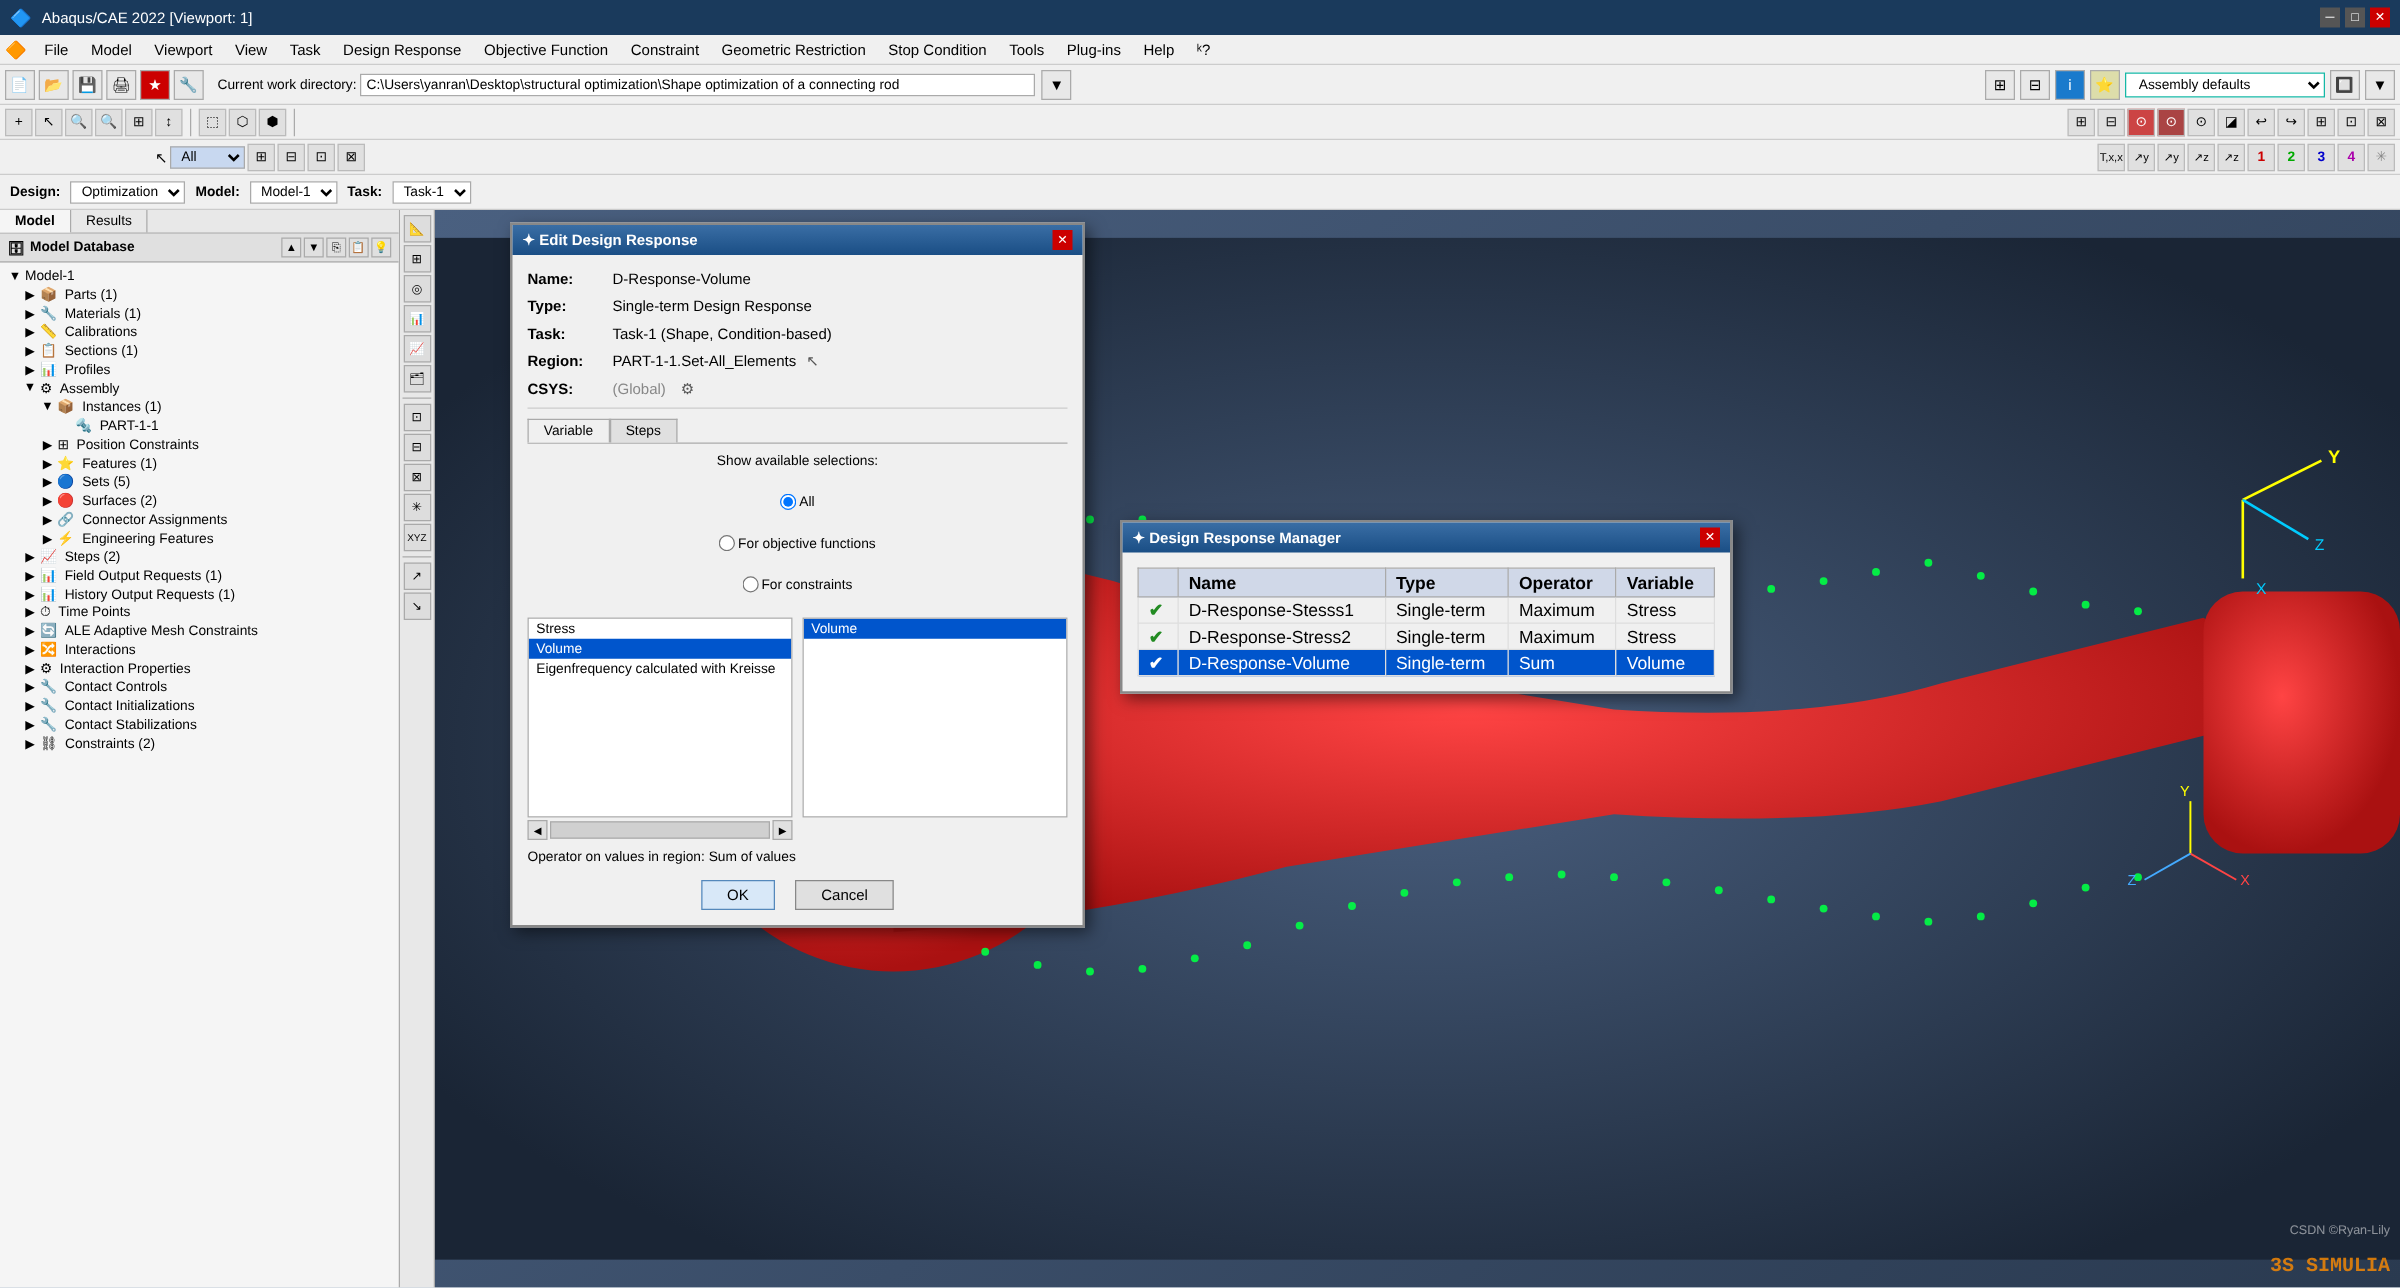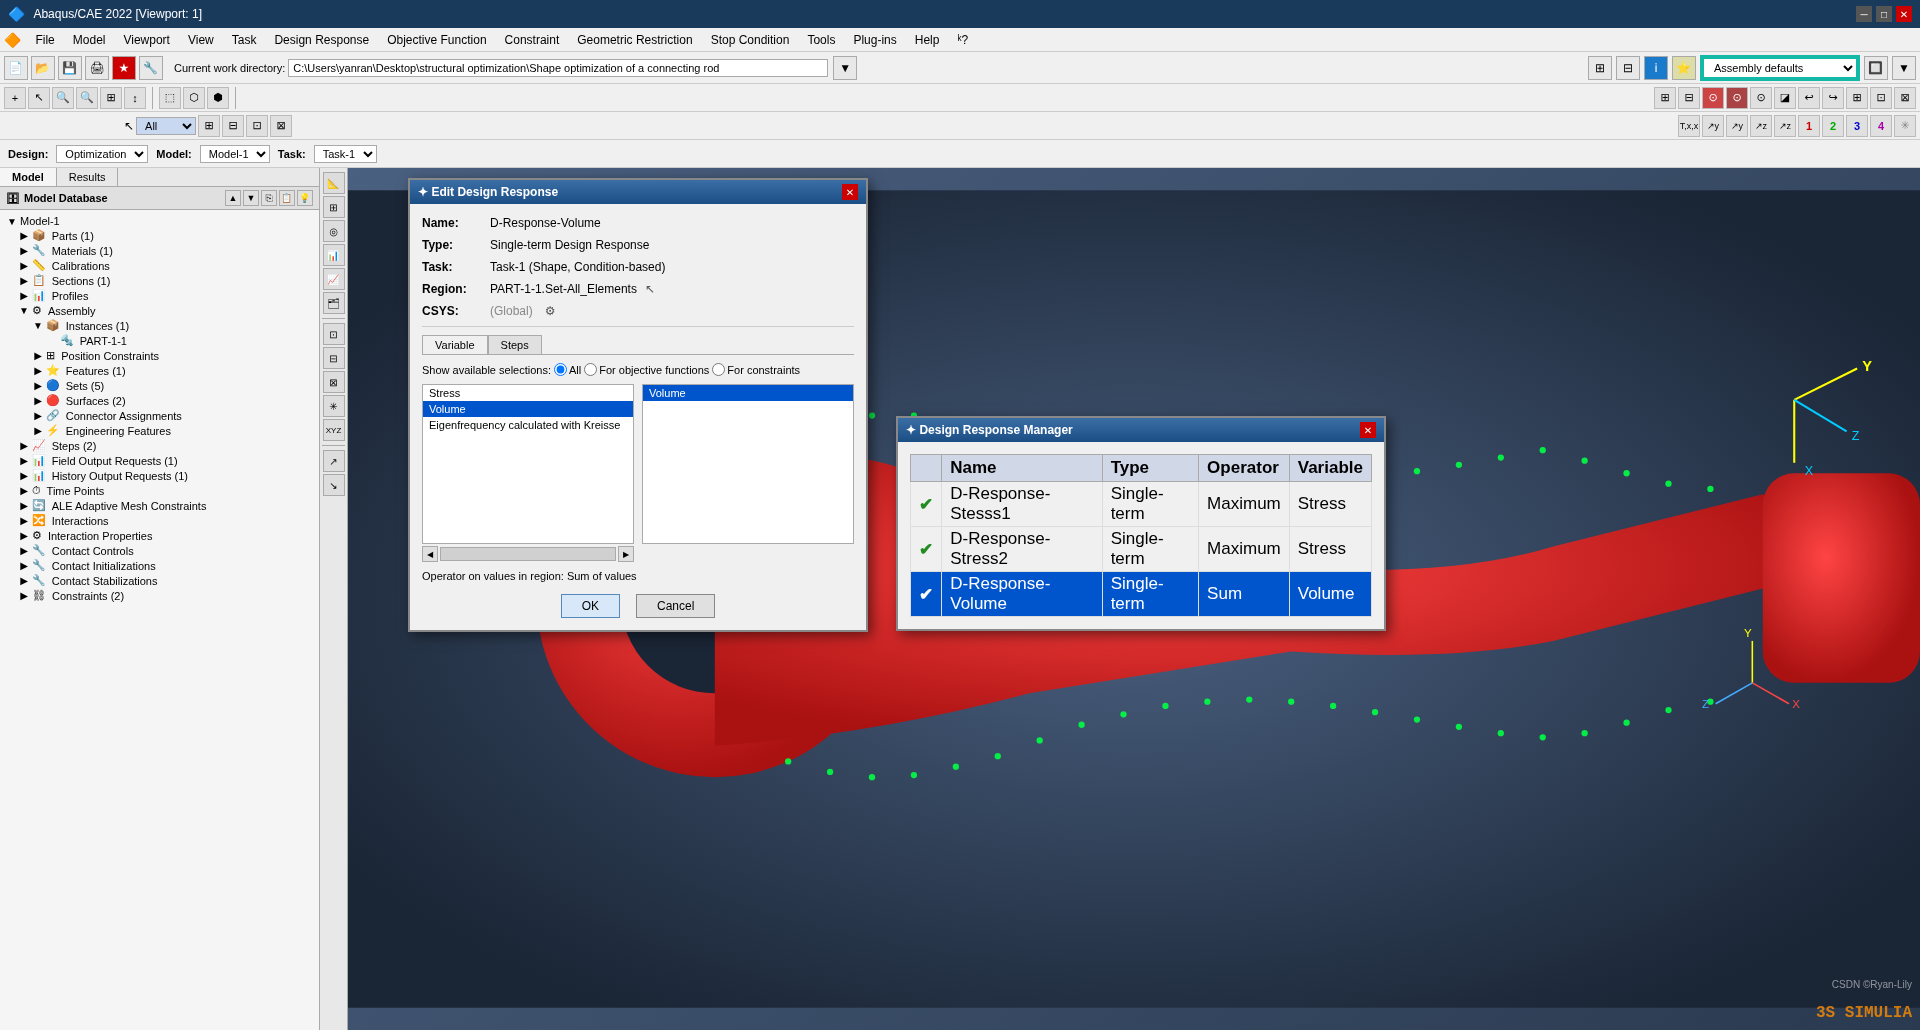--- a/index.html
+++ b/index.html
@@ -13,21 +13,21 @@
 
     
     #menu-bar { background: #f0f0f0; height: 24px; display: flex; align-items: center; padding: 0 4px; border-bottom: 1px solid #ccc; gap: 2px; }
     #menu-bar .menu-item { padding: 2px 8px; cursor: pointer; font-size: 12px; }
 
     
     #toolbar1 { background: #f0f0f0; height: 32px; display: flex; align-items: center; padding: 2px 4px; border-bottom: 1px solid #ccc; gap: 4px; }
     #toolbar1 .tb-btn { width: 24px; height: 24px; background: #e8e8e8; border: 1px solid #aaa; cursor: pointer; display: flex; align-items: center; justify-content: center; font-size: 12px; }
     .dir-label { font-size: 11px; margin-left: 8px; }
     .dir-path { background: #fff; border: 1px solid #aaa; padding: 2px 6px; font-size: 11px; width: 500px; }
-    .assembly-dropdown { background: #fff; border: 4px solid #14b8a6; padding: 2px 6px; font-size: 11px; margin-left: auto; width: 160px; }
+    .assembly-dropdown { background: #fff; border: 1px solid #14b8a6; padding: 2px 6px; font-size: 11px; margin-left: auto; width: 160px; }
 
     
     #toolbar2 { background: #f0f0f0; height: 30px; display: flex; align-items: center; padding: 2px 4px; border-bottom: 1px solid #ccc; gap: 2px; }
     #toolbar3 { background: #f0f0f0; height: 30px; display: flex; align-items: center; padding: 2px 4px; border-bottom: 1px solid #ccc; gap: 2px; }
     .tb-icon { width: 22px; height: 22px; display: inline-flex; align-items: center; justify-content: center; background: #e0e0e0; border: 1px solid #bbb; cursor: pointer; font-size: 11px; }
     .tb-sep { width: 1px; height: 22px; background: #aaa; margin: 0 4px; }
 
     
     #module-bar { background: #f0f0f0; height: 28px; display: flex; align-items: center; padding: 0 8px; border-bottom: 1px solid #ccc; gap: 8px; }
     .module-label { font-size: 11px; font-weight: bold; }
@@ -49,31 +49,31 @@
     .dialog-titlebar { background: linear-gradient(to bottom, #3a6ea5, #1a4e85); color: #fff; padding: 4px 8px; display: flex; align-items: center; justify-content: space-between; font-size: 12px; font-weight: bold; }
     .dialog-close { background: #c00; color: #fff; border: none; width: 16px; height: 16px; cursor: pointer; font-size: 10px; }
     .dialog-body { padding: 12px; }
     .dialog-row { display: flex; align-items: center; margin-bottom: 8px; gap: 8px; font-size: 12px; }
     .dialog-label { font-weight: bold; min-width: 60px; }
     .dialog-value { font-size: 12px; }
     .dialog-sep { border: none; border-top: 1px solid #ccc; margin: 8px 0; }
     .tab-container { display: flex; border-bottom: 1px solid #aaa; margin-bottom: 8px; }
     .dialog-tab { padding: 3px 12px; background: #e0e0e0; border: 1px solid #aaa; border-bottom: none; cursor: pointer; font-size: 11px; }
     .dialog-tab.active { background: #f0f0f0; }
-    .radio-row { display: flex; align-items: center; gap: 3px; margin-bottom: 8px; font-size: 11px; }
+    .radio-row { display: flex; align-items: center; gap: 20px; margin-bottom: 20px; font-size: 11px; flex-direction: column; }
     .list-box { background: #fff; border: 1px solid #aaa; height: 160px; overflow-y: auto; width: 100%; }
     .list-item { padding: 2px 6px; cursor: pointer; font-size: 11px; }
     .list-item.selected { background: #0055cc; color: #fff; }
     .two-col { display: flex; gap: 8px; }
     .col { flex: 1; }
     .operator-row { margin-top: 8px; font-size: 11px; }
     .dialog-btn-row { display: flex; justify-content: center; gap: 16px; margin-top: 12px; }
     .btn { padding: 4px 20px; background: #e0e0e0; border: 1px solid #888; cursor: pointer; font-size: 12px; }
     .btn.primary { background: #d8e8f8; border-color: #5588bb; }
-    .manager-table { width: 100%; border-collapse: collapse; font-size: 17px; padding-left: 20px; }
+    .manager-table { width: 100%; border-collapse: collapse; font-size: 14px; padding-left: 20px; }
     .manager-table th { background: #d0d8e8; border: 1px solid #aaa; padding: 3px 8px; text-align: left; font-weight: bold; }
     .manager-table td { border: 1px solid #ddd; padding: 2px 8px; }
     .manager-table tr.selected td { background: #0055cc; color: #fff; }
     .check-icon { color: #228B22; font-weight: bold; }
 
     
     #left-toolbar { width: 28px; background: #e8e8e8; border-right: 1px solid #aaa; display: flex; flex-direction: column; align-items: center; padding: 4px 2px; gap: 2px; }
     .vtb-btn { width: 22px; height: 22px; background: #ddd; border: 1px solid #aaa; cursor: pointer; display: flex; align-items: center; justify-content: center; font-size: 10px; }
 
     .watermark { position: absolute; bottom: 8px; right: 8px; color: rgba(255,255,255,0.7); font-size: 11px; font-family: Liberation Mono, monospace; }

